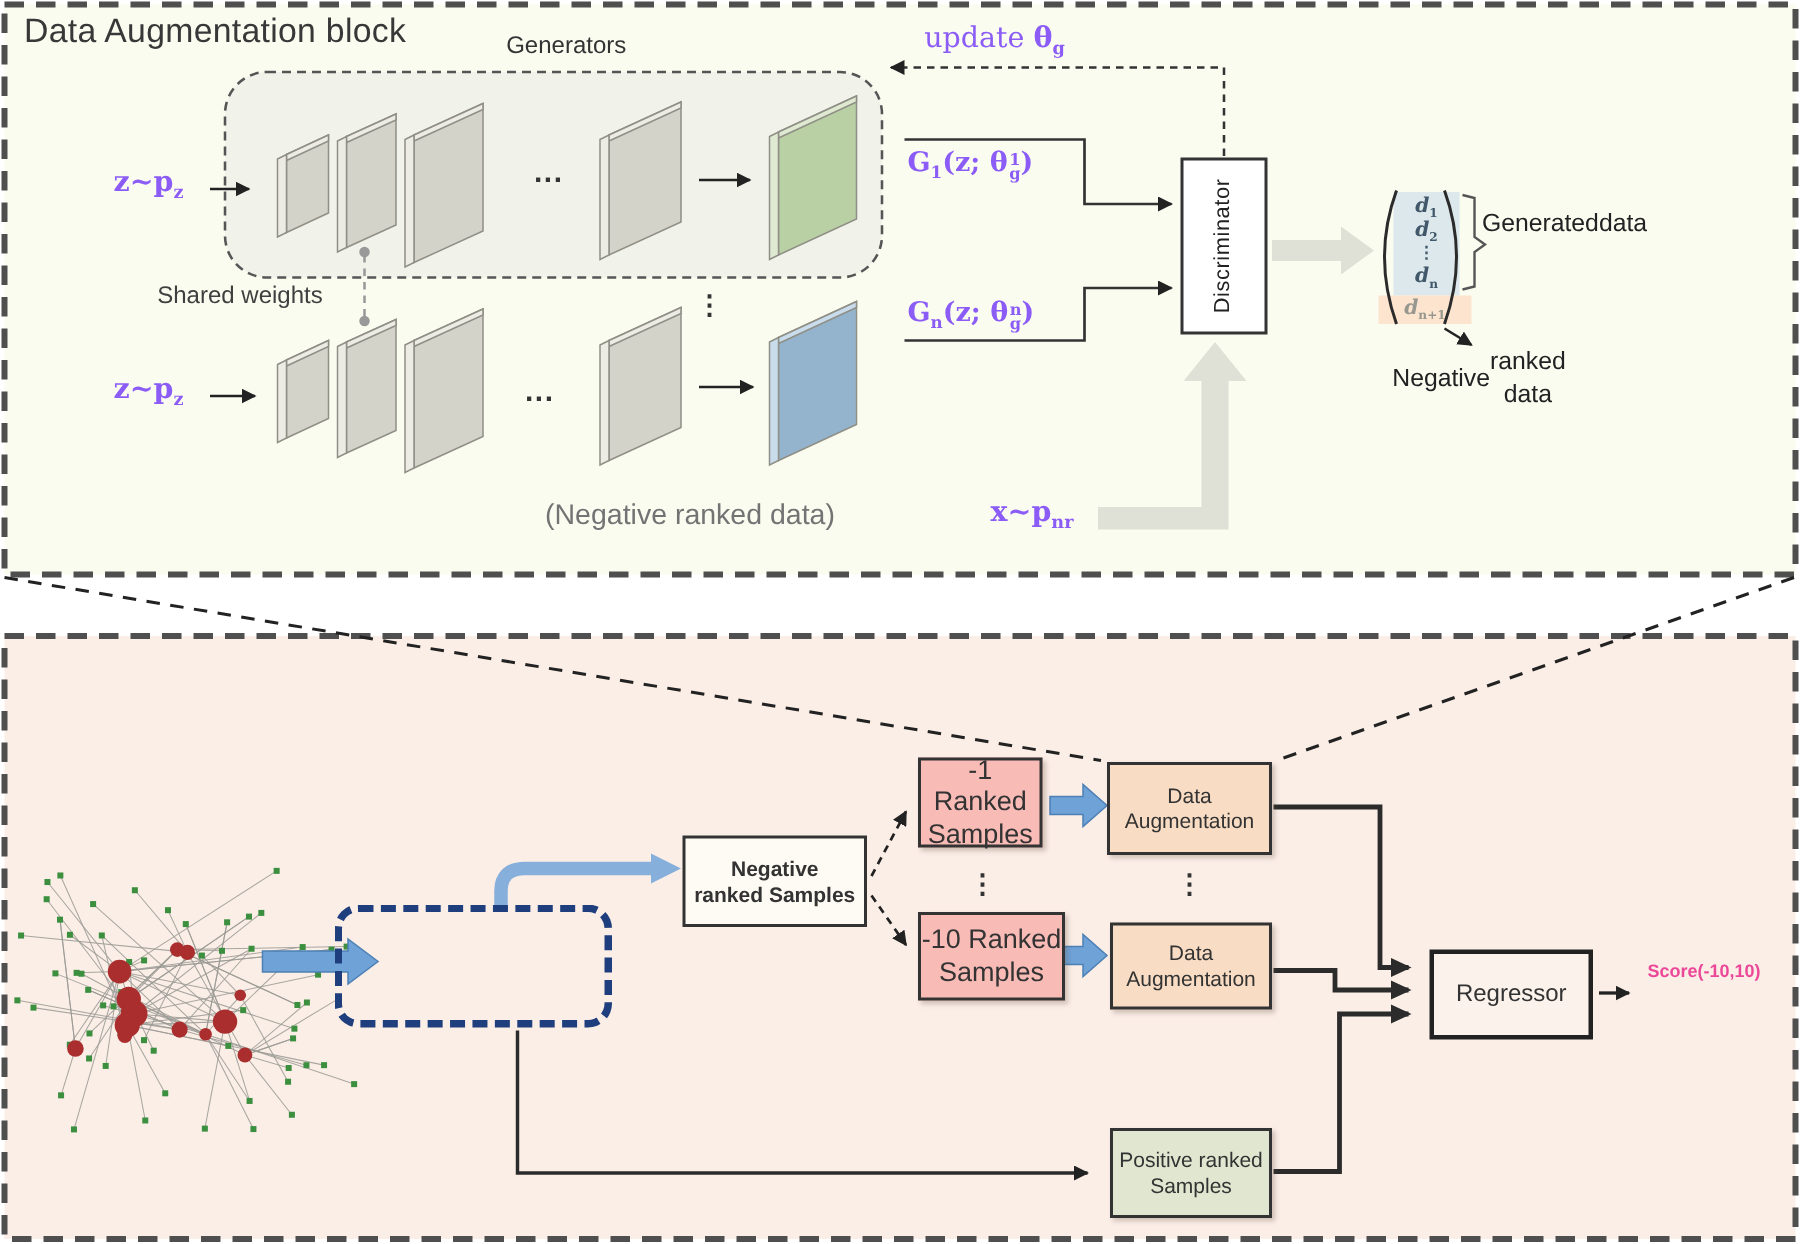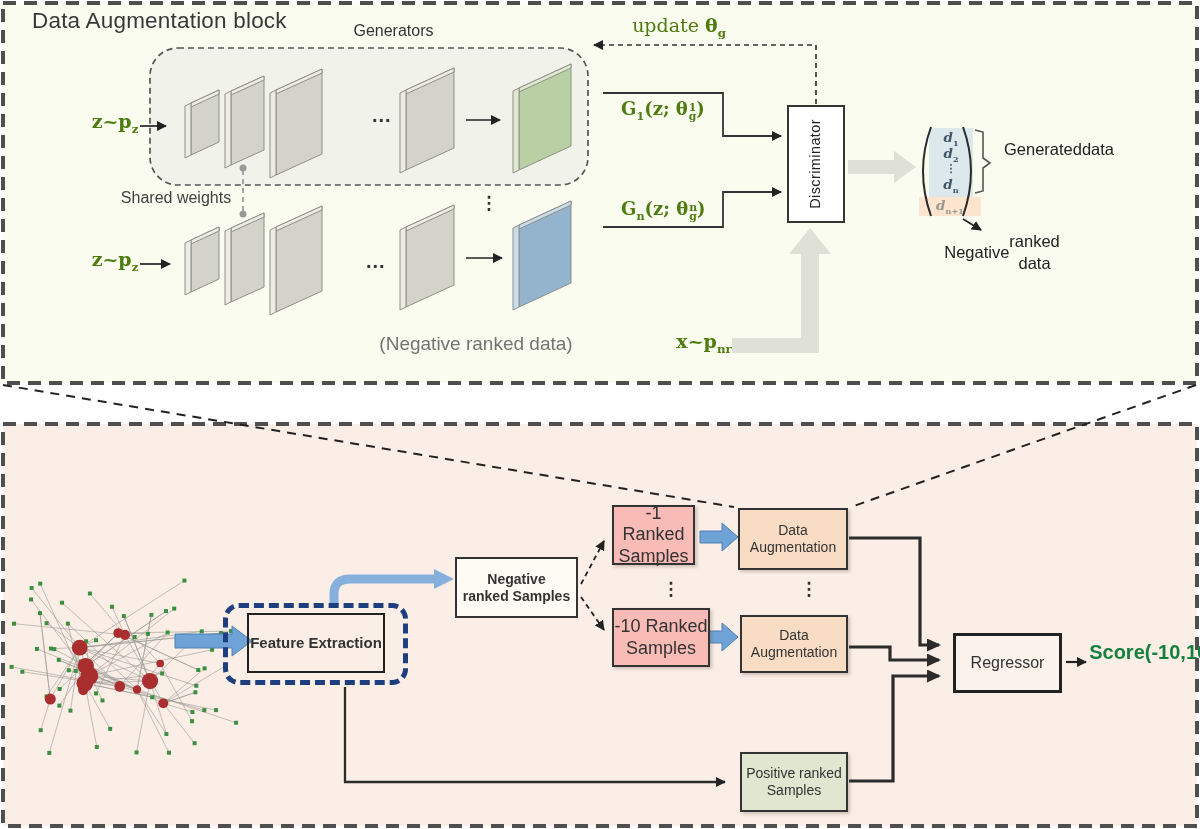--- a/index.html
+++ b/index.html
@@ -1,25 +1,25 @@
 <!DOCTYPE html>
 <html style="--top-bg: #fbfcf0; --bottom-bg: #fbeee7; --dash: #4f4f4f; --gen-fill: #f1f2e9; --slab-gray: #d3d3ca; --slab-light: #ecece4; --slab-green: #b9cfa4; --slab-green-light: #dfe9d2; --slab-blue: #94b4ce; --slab-blue-light: #c9dcec; --slab-stroke: #8f8f86; --pink: #f8bbb6; --peach: #f8dcc3; --pos-green: #e0e6cf; --offwhite: #fdfbf4; --reg-bg: #fbf2eb; --blue-arr: #6fa3d8; --blue-arr-stroke: #4d80b4; --blue-curve: #86afdb; --navy: #1e3e7d; --thick-gray: #dfe0d6; --vec-blue: #dce8ec; --vec-orange: #fce4cf; --vec-ink: #41586a; --vec-gray: #97978f; --edge: #9a9a94; --node-green: #3b8f3e; --node-red: #aa2e2e;"><head>
 <meta charset="utf-8">
 <style>
   html,body{margin:0;padding:0;background:#ffffff;}
   #stage{position:relative;width:1200px;height:829px;overflow:hidden;
          font-family:"Liberation Sans",sans-serif;color:#333;}
   #art{position:absolute;left:0;top:0;z-index:1;}
-  .lbl{position:absolute;z-index:2;color:#3a3a3a;margin-left:16px;}
+  .lbl{position:absolute;z-index:2;color:#3a3a3a;}
   .center{display:flex;align-items:center;justify-content:center;text-align:center;}
   .col{display:flex;flex-direction:row;align-items:center;justify-content:center;text-align:center;}
 
   .title{font-size:22.5px;letter-spacing:.2px;color:#383838;}
   .small-cap{font-size:16px;color:#333;}
-  .math{font-family:"DejaVu Serif",serif;font-weight:bold;color:#4d7c0f;}
+  .math{font-family:"DejaVu Serif",serif;font-weight:bold;color:#8b5cf6;}
   .math sub{font-size:.62em;}
   .ss{display:inline-block;vertical-align:-0.45em;line-height:.8;text-align:left;font-size:.6em;margin-left:1px;}
   .ss span{display:block;}
   .caption{font-size:19px;color:#737373;}
   .dots-h{font-size:20px;font-weight:bold;color:#333;letter-spacing:1px;}
   .dots-v{font-size:18px;font-weight:bold;color:#333;}
 
   .box{position:absolute;z-index:2;box-sizing:border-box;border:2px solid #333;
        display:flex;flex-direction:column;align-items:center;justify-content:center;
        text-align:center;line-height:1.18;}
@@ -28,21 +28,21 @@
   .discriminator{background:#ffffff;border-width:2px;}
   .vert{writing-mode:vertical-rl;transform:rotate(180deg);font-size:14.5px;color:#222;letter-spacing:.4px;}
 
   .fe-dash{position:absolute;z-index:2;box-sizing:border-box;border:5px dashed var(--navy);border-radius:16px;}
   .fe-box{background:transparent;font-weight:bold;font-size:15px;border-width:2.5px;border-color:#222;}
   .nrs{background:var(--offwhite);font-weight:bold;font-size:14px;}
   .pink{background:var(--pink);font-size:18px;}
   .peach{background:var(--peach);font-size:14px;}
   .pos{background:var(--pos-green);font-size:14px;}
   .regressor{background:var(--reg-bg);border-width:3px;border-color:#222;font-size:16px;}
-  .score{font-weight:bold;font-size:20px;color:#15803d;line-height:1.25;}
+  .score{font-weight:bold;font-size:12px;color:#ec4899;line-height:1.25;}
 
   .vec-entry{position:absolute;z-index:3;font-family:"DejaVu Serif",serif;
              font-weight:bold;font-style:italic;font-size:13.5px;color:var(--vec-ink);
              width:34px;text-align:center;line-height:1;}
   .vec-entry sub{font-size:.6em;font-style:normal;}
   .vec-dots{font-style:normal;font-size:11px;}
   .vec-last{color:var(--vec-gray);width:54px;}
 </style>
 </head>
 <body>
@@ -373,23 +373,20 @@
   <div class="lbl col" style="left:998px;top:138px;width:90px;font-size:16.5px;color:#222;line-height:1.35;">
     <span>Generated</span>
       <span>data</span>
   </div>
   <div class="lbl col" style="left:930px;top:230px;width:112px;font-size:16.5px;color:#222;line-height:1.35;">
     <span>Negative</span>
       <span>ranked data</span>
   </div>
 
   <div class="fe-dash" style="left:223px;top:603px;width:185px;height:82px;"></div>
-  <div class="box fe-box" style="left:247px;top:613px;width:138px;height:60px;">
-    <span>Feature Extraction</span>
-  </div>
 
   <div class="box nrs" style="left:455px;top:557px;width:123px;height:61px;">
     <span>Negative</span>
       <span>ranked Samples</span>
   </div>
 
   <div class="box pink shadow" style="left:612px;top:505px;width:83px;height:60px;">
     <span>-1 Ranked</span>
       <span>Samples</span>
   </div>

